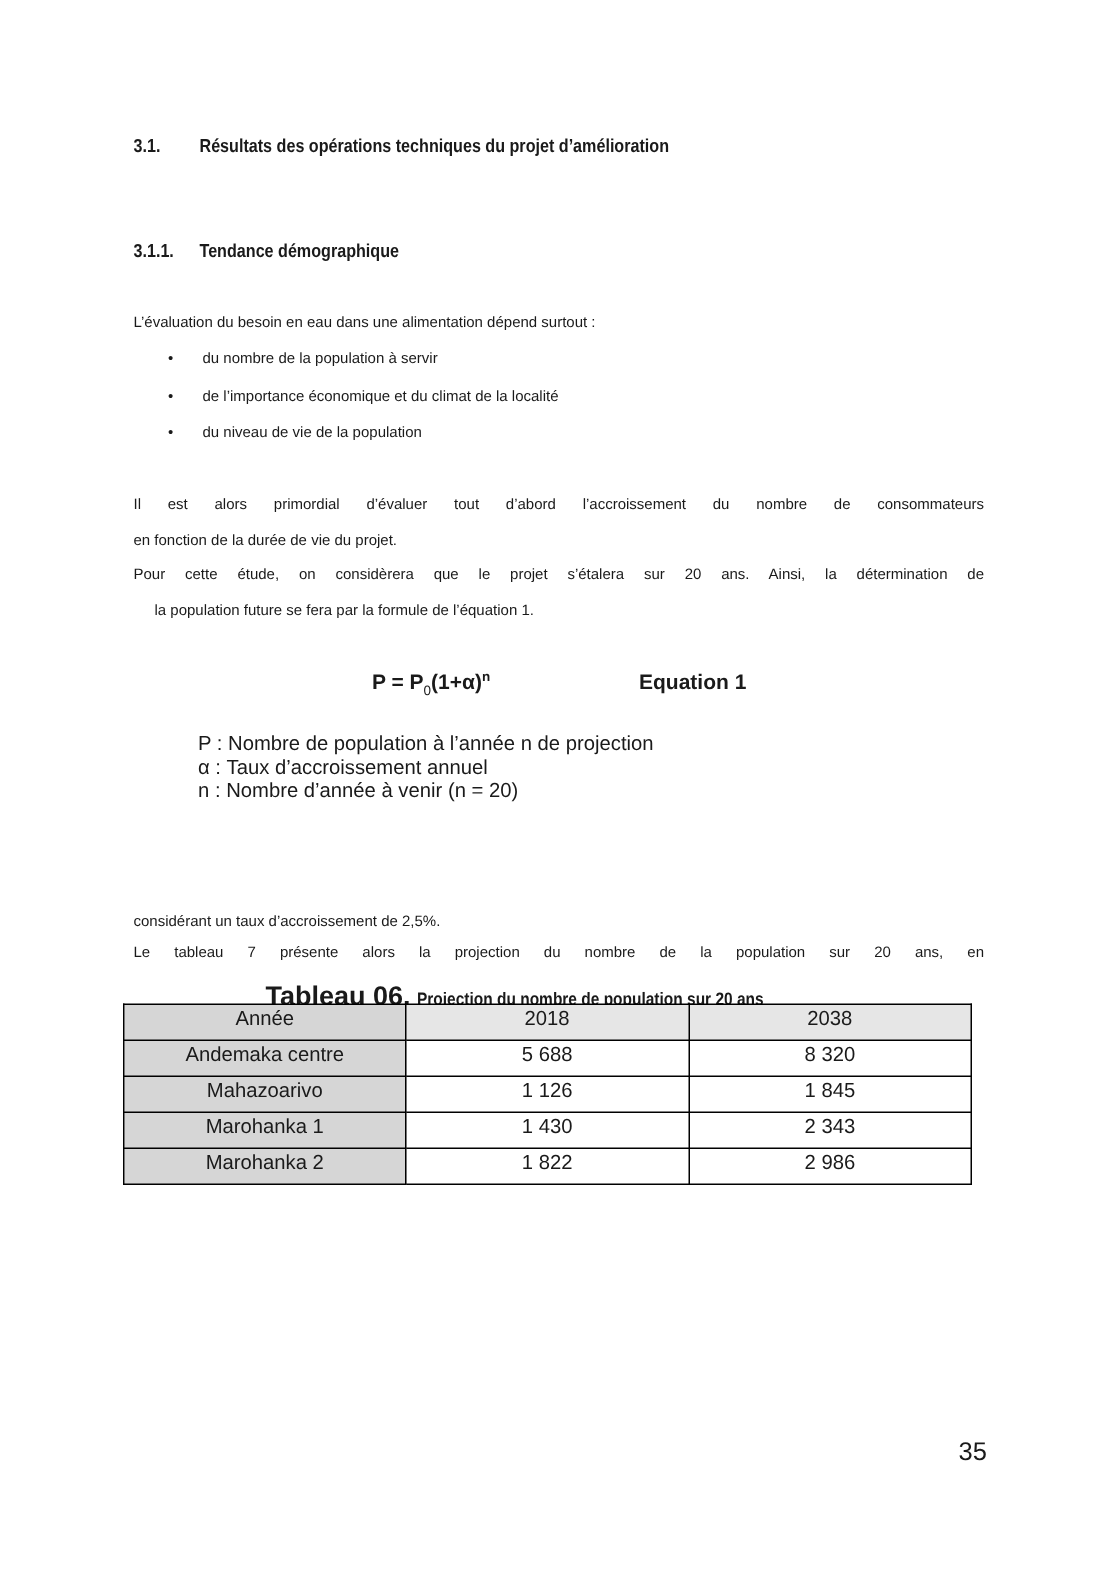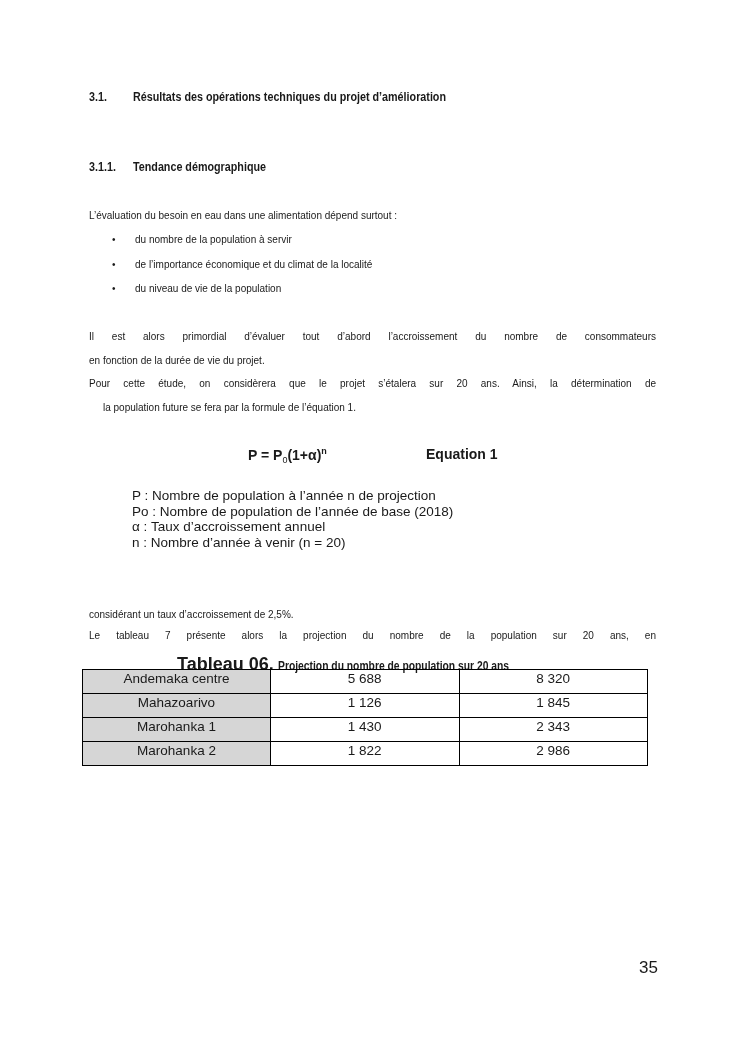--- a/index.html
+++ b/index.html
@@ -45,35 +45,39 @@
 <div class="abs body-text justify" style="left:89px; top:372px; width:567px;">Pour cette étude, on considèrera que le projet s’étalera sur 20 ans. Ainsi, la détermination de</div>
 <div class="abs body-text" style="left:89px; top:396px;margin-left:14px;">la population future se fera par la formule de l’équation 1.</div>
 
 <div class="abs" style="left:248px; top:446px; font-size:14px; font-weight:bold; white-space:nowrap;">
   <span>P = P</span><sub style="font-size:9px; font-weight:normal;">0</sub><span>(1+α)</span><sup style="font-size:9px;">n</sup>
 </div>
 <div class="abs" style="left:426px; top:446px; font-size:14px; font-weight:bold;">Equation 1</div>
 
 <div class="abs" style="left:132px; top:488px; font-size:13.5px; line-height:15.5px;">
   <div>P : Nombre de population à l’année n de projection</div>
-  <div>Po : Nombre de population de l’année de base (2018)</div>
   <div>α : Taux d’accroissement annuel</div>
   <div>n : Nombre d’année à venir (n = 20)</div>
 </div>
 
 <div class="abs body-text justify" style="left:89px; top:580px; width:567px;margin-top:44px;">Le tableau 7 présente alors la projection du nombre de la population sur 20 ans, en</div>
 <div class="abs body-text" style="left:89px; top:603px;text-align:center;">considérant un taux d’accroissement de 2,5%.</div>
 
 <div class="abs caption" style="left:177px; top:654px;">
   <span style="font-size:18px;">Tableau 06.</span>
   <span style="font-size:12px; display:inline-block; transform:scaleX(0.86); transform-origin:left center;">Projection du nombre de population sur 20 ans</span>
 </div>
 
 <table class="proj abs" style="left:82px; top:669px;">
   <tbody>
+      <tr class="head">
+    <td class="first">Année</td>
+    <td class="yr">2018</td>
+    <td class="yr">2038</td>
+  </tr>
   <tr>
     <td class="first">Andemaka centre</td>
     <td>5 688</td>
     <td>8 320</td>
   </tr>
   <tr>
     <td class="first">Mahazoarivo</td>
     <td>1 126</td>
     <td>1 845</td>
   </tr>

